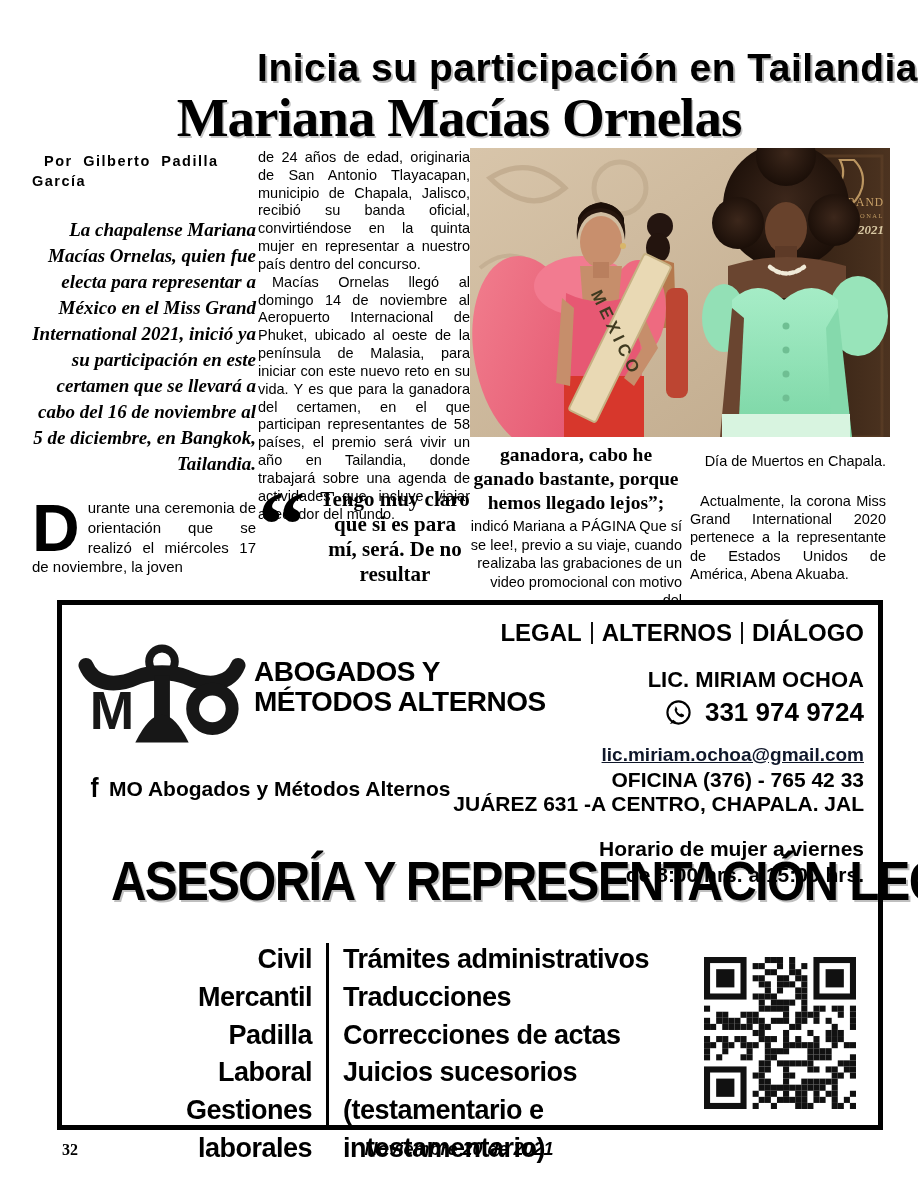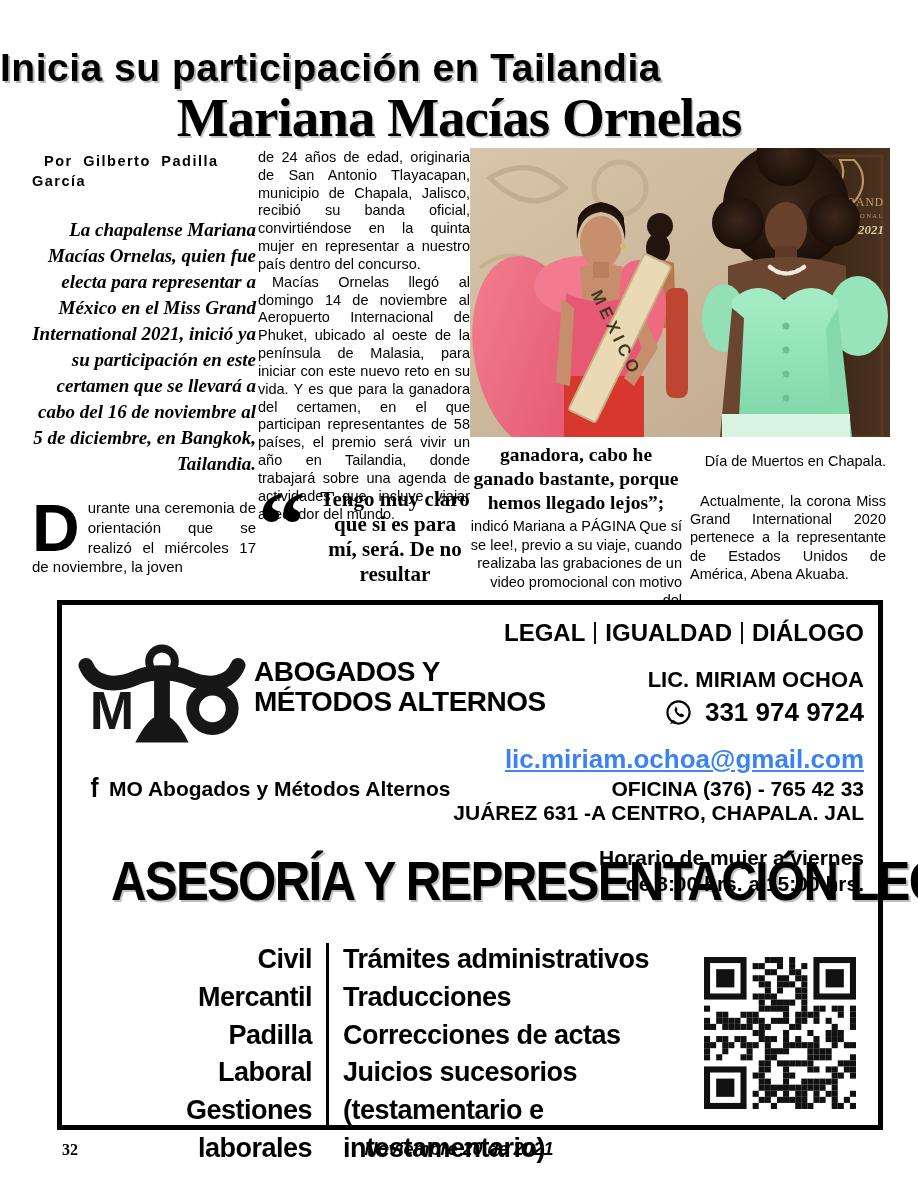--- a/index.html
+++ b/index.html
@@ -1,20 +1,20 @@
 <!DOCTYPE html>
 <html><head>
 <meta charset="utf-8">
 <style>
   html,body{margin:0;padding:0;background:#fff;}
   .page{position:relative;width:918px;height:1188px;background:#fff;overflow:hidden;
         font-family:"Liberation Sans",sans-serif;color:#000;}
 
   
-  .kicker{position:absolute;top:46px;left:0;width:100%;text-align:left;
+  .kicker{position:absolute;top:46px;left:0;width:100%;text-align:right;
           font-size:39px;font-weight:bold;letter-spacing:.5px;
           text-shadow:2px 2px 0 rgba(0,0,0,.28);}
   .main-title{position:absolute;top:86px;left:0;width:100%;text-align:center;
           font-family:"Liberation Serif",serif;font-size:55px;font-weight:bold;
           letter-spacing:-1px;text-shadow:1.5px 1.5px 0 rgba(0,0,0,.22);}
 
   
   .col1{position:absolute;left:32px;top:152px;width:224px;}
   .byline{font-size:14.5px;font-weight:bold;letter-spacing:1.5px;word-spacing:5px;
           text-indent:12px;line-height:1.35;margin:0;}
@@ -54,22 +54,22 @@
   .ad-name{position:absolute;left:192px;top:52px;font-size:28px;font-weight:bold;
            letter-spacing:-.5px;line-height:1.08;}
   .ad-right{position:absolute;right:14px;top:14px;text-align:right;}
   .tagline{font-size:24px;font-weight:bold;letter-spacing:0;}
   .tag-sep{display:inline-block;width:0;border-left:2px solid #111;height:22px;
            margin:0 9px;vertical-align:-3px;}
   .lawyer{font-size:22px;font-weight:bold;margin-top:20px;}
   .phone-row{font-size:26px;font-weight:bold;margin-top:4px;display:flex;
              justify-content:flex-end;align-items:center;gap:13px;}
   .wa-badge{width:27px;height:27px;}
-  .email{display:inline-block;margin-top:16px;font-size:26px;font-weight:bold;
-         color:#3b82f6;text-decoration:underline;}
+  .email{display:inline-block;margin-top:16px;font-size:19px;font-weight:bold;
+         color:#0f172a;text-decoration:underline;}
   .office{font-size:21px;font-weight:bold;margin-top:2px;}
   .address{font-size:21px;font-weight:bold;}
   .hours{font-size:21px;font-weight:bold;margin-top:20px;line-height:1.25;}
   .fb-row{position:absolute;left:28px;top:170px;display:flex;align-items:center;gap:10px;
           font-size:21px;font-weight:bold;}
   .fb-f{font-size:27px;font-weight:bold;line-height:1;transform:scaleX(.9);}
   .ad-headline{position:absolute;left:0;top:248px;width:100%;text-align:center;
           font-size:56px;font-weight:bold;letter-spacing:-2px;line-height:1;
           transform:scaleX(.88);text-shadow:2px 2px 0 rgba(0,0,0,.25);white-space:nowrap;}
   .services{position:absolute;left:20px;top:330px;display:flex;}
@@ -219,21 +219,21 @@
       <circle cx="136" cy="86" r="20" fill="none" stroke="#171717" stroke-width="13"></circle>
     </svg>
 
     <div class="ad-name">
       <div>ABOGADOS Y</div>
       <div>MÉTODOS ALTERNOS</div>
     </div>
 
     <div class="ad-right">
       <div class="tagline">
-        <span>LEGAL</span><span class="tag-sep"></span><span>IGUALDAD</span><span class="tag-sep"></span><span>DIÁLOGO</span>
+        <span>LEGAL</span><span class="tag-sep"></span><span>ALTERNOS</span><span class="tag-sep"></span><span>DIÁLOGO</span>
       </div>
       <div class="lawyer">LIC. MIRIAM OCHOA</div>
       <div class="phone-row">
         <svg class="wa-badge" viewBox="0 0 28 28">
           <circle cx="14" cy="14" r="11.5" fill="none" stroke="#000" stroke-width="2.2"></circle>
           <path d="M5 26 L8.5 21.5 L12 24 Z" fill="#000"></path>
           <path d="M10.2 8.2c1-.5 1.7.2 2 1l.6 1.5c.3.7-.2 1.2-.7 1.6 .7 1.6 1.9 2.8 3.5 3.5 .4-.5.9-1 1.6-.7l1.5.6c.8.3 1.5 1 1 2-.4.8-1.5 1.4-2.7 1.1-3.3-.8-6.1-3.6-6.9-6.9-.3-1.2.3-2.3 1.1-2.7z" fill="#000"></path>
         </svg>
         <span>331 974 9724</span>
       </div>

